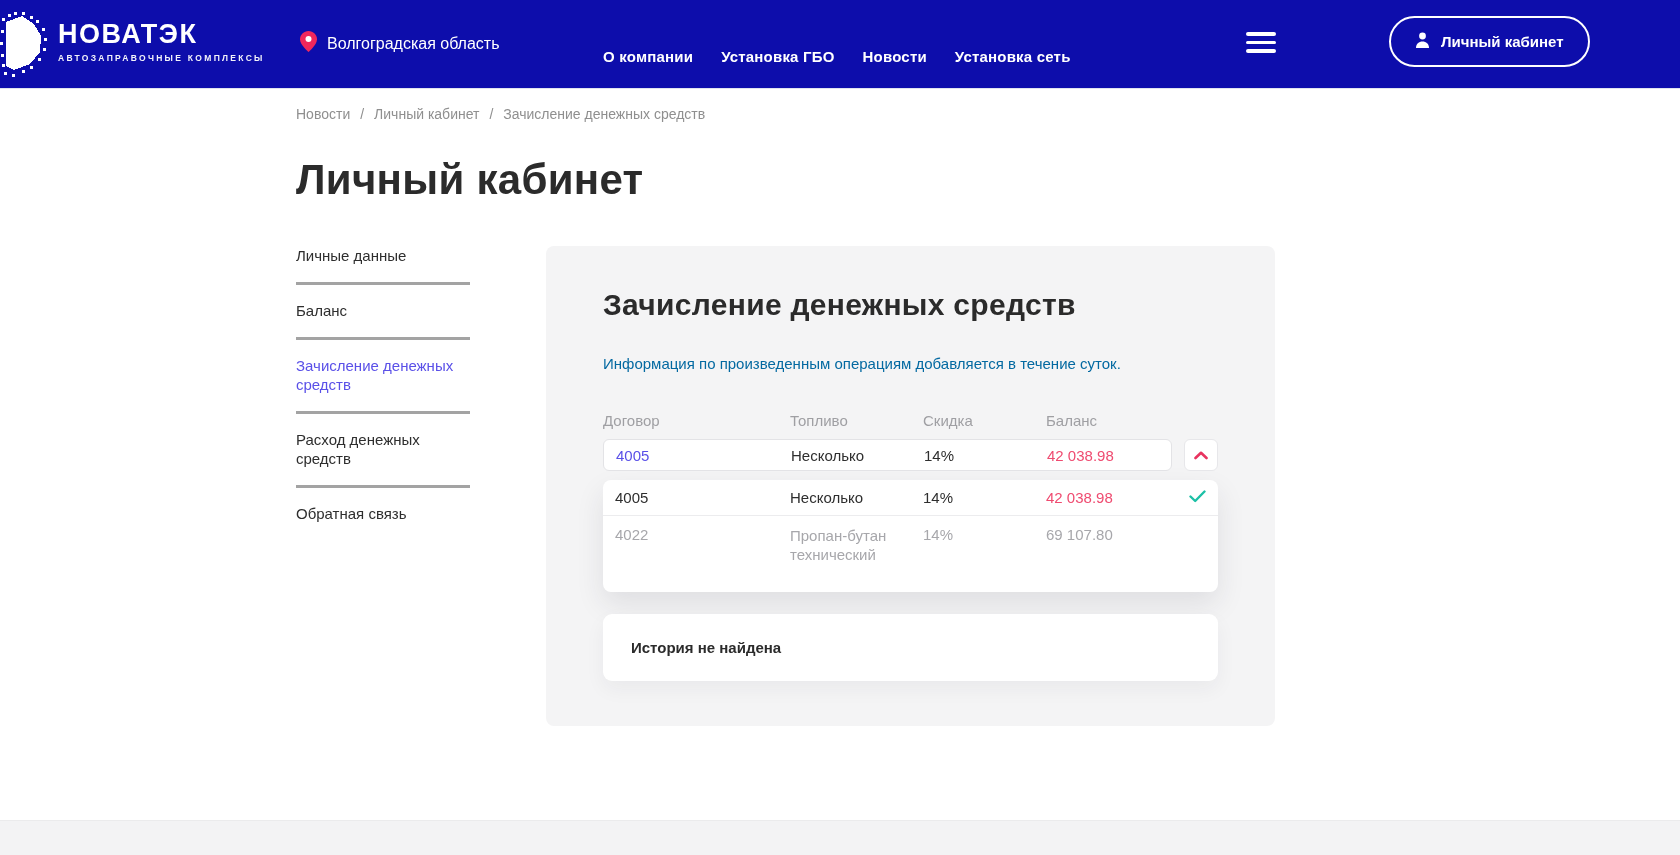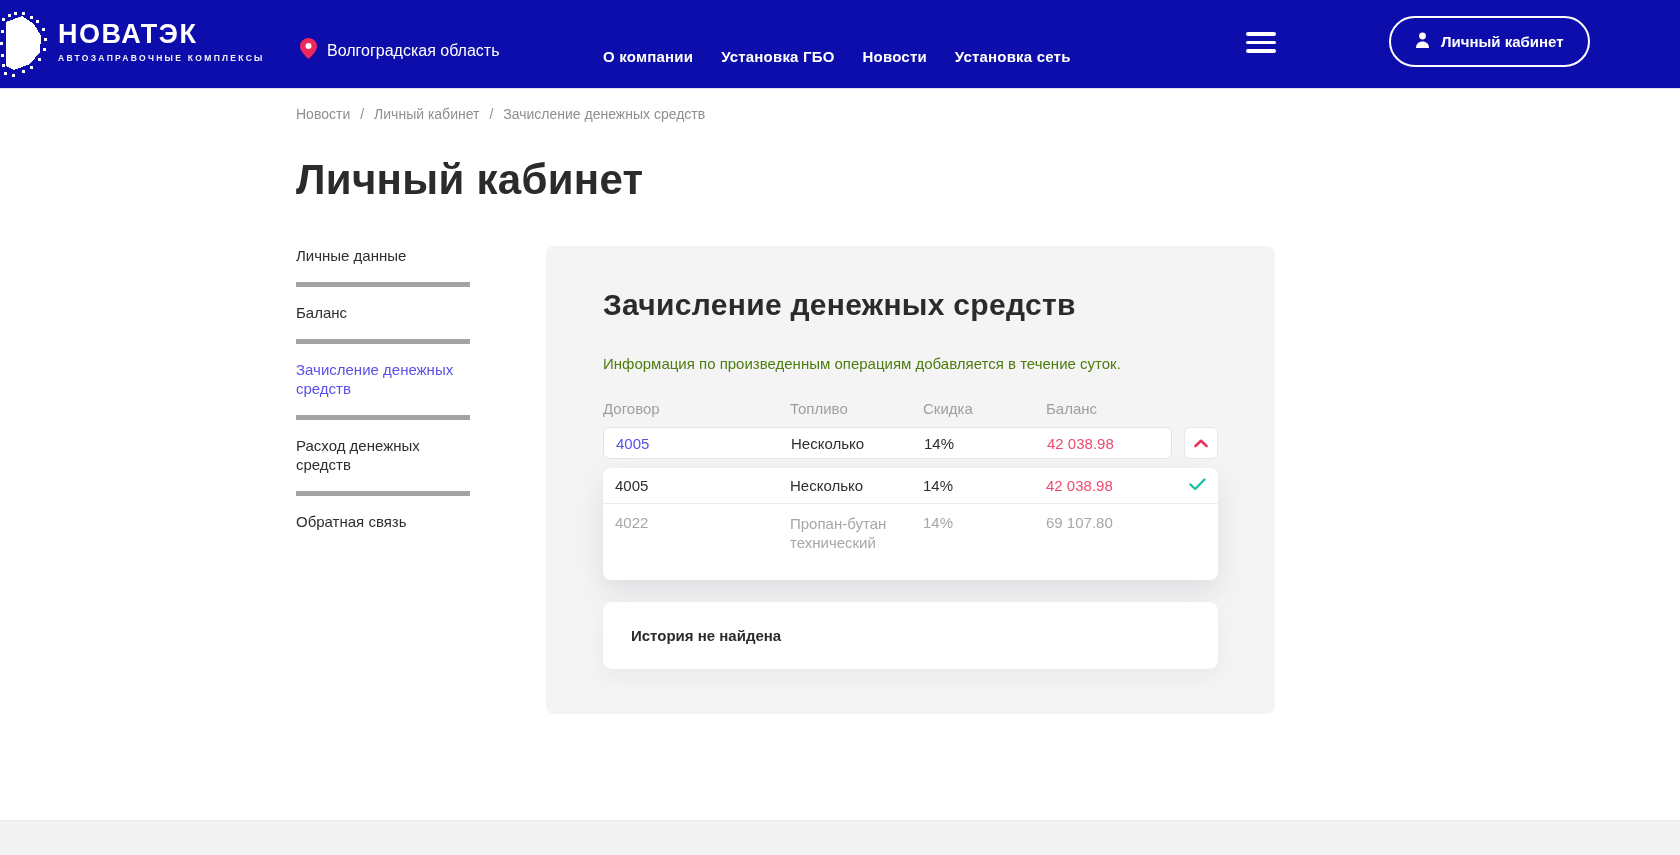--- a/index.html
+++ b/index.html
@@ -14,21 +14,21 @@
   
   .header {
     position:absolute; top:0; left:0; width:1680px; height:88px;
     background:#0d0dab;
     box-shadow:0 1px 0 #dfe3ef;
   }
   .logo-mark { position:absolute; left:0; top:8px; }
   .logo-text { position:absolute; left:58px; top:20px; color:#fff; }
   .logo-title { font-size:27px; font-weight:bold; letter-spacing:1.5px; line-height:28px; }
   .logo-sub { font-size:8.5px; letter-spacing:2.3px; margin-top:5px; font-weight:bold; opacity:.95; }
-  .region { position:absolute; left:300px; top:38px; display:flex; align-items:center; gap:10px; color:#fff; font-size:16px; cursor:pointer;justify-content:space-between; }
+  .region { position:absolute; left:300px; top:31px; display:flex; align-items:center; gap:10px; color:#fff; font-size:16px; cursor:pointer;justify-content:space-between; }
   .nav { position:absolute; left:603px; top:12px; height:88px; display:flex; align-items:center; gap:28px; }
   .nav a { color:#fff; font-size:15px; font-weight:bold; text-decoration:none; letter-spacing:.2px; cursor:pointer; }
   .burger { position:absolute; left:1246px; top:32px; width:30px; cursor:pointer; }
   .burger span { display:block; width:30px; height:3.5px; background:#fff; border-radius:2px; margin-bottom:5px; }
   .burger span:last-child { margin-bottom:0; }
   .account-btn {
     position:absolute; left:1389px; top:16px; height:51px; min-width:177px;
     border:2px solid #fff; border-radius:26px; background:transparent;
     display:flex; align-items:center; justify-content:center; gap:11px;
     color:#fff; font-size:15px; font-weight:bold; padding:0 24px; cursor:pointer;
@@ -37,35 +37,35 @@
   
   .content { position:absolute; left:296px; top:106px; width:1100px; }
   .breadcrumb { display:flex; align-items:center; gap:10px; font-size:14px; color:#8f8f8f; }
   .breadcrumb a { color:#8f8f8f; text-decoration:none; cursor:pointer; }
   .crumb-sep { color:#8f8f8f; }
   h1.page-title { margin-top:34px; font-size:42px; font-weight:bold; color:#2b2b2b; letter-spacing:.3px; }
   .main-row { display:flex; margin-top:42px; align-items:flex-start; }
   
   .side-menu { width:174px; list-style:none; }
   .side-menu li {
-    padding:16px 0 17px; border-bottom:5px solid #a3a3a3;
+    padding:16px 0 17px; border-bottom:3px solid #a3a3a3;
     font-size:15px; color:#2e2e2e; line-height:19px; cursor:pointer;
   }
   .side-menu li:first-child { padding-top:0; }
   .side-menu li:last-child { border-bottom:none; }
   .side-menu li.active { color:#5a50e8; }
   
   .panel {
     margin-left:76px; width:729px; background:#f4f4f5; border-radius:8px;
     padding:42px 57px 45px; position:relative;
   }
   .panel-title { font-size:30px; font-weight:bold; color:#2b2b2b; letter-spacing:.3px; }
-  .panel-note { margin-top:33px; font-size:15px; color:#4d7c0f; }
+  .panel-note { margin-top:33px; font-size:15px; color:#0369a1; }
   .tbl-head {
-    margin-top:28px; display:grid; grid-template-columns:187px 133px 123px 1fr;
+    margin-top:40px; display:grid; grid-template-columns:187px 133px 123px 1fr;
     font-size:15px; color:#9f9fa3;
   }
   .select-row { margin-top:10px; display:flex; align-items:stretch; gap:12px; }
   .select-box {
     width:570px; height:32px; background:#fff; border:1px solid #e3e3e6; border-radius:6px;
     display:grid; grid-template-columns:175px 133px 123px 1fr; align-items:center;
     padding:0 12px; font-size:15px; cursor:pointer;
   }
   .select-box .c-contract { color:#5a50e8; }
   .select-box .c-balance { color:#ef4b70; }

